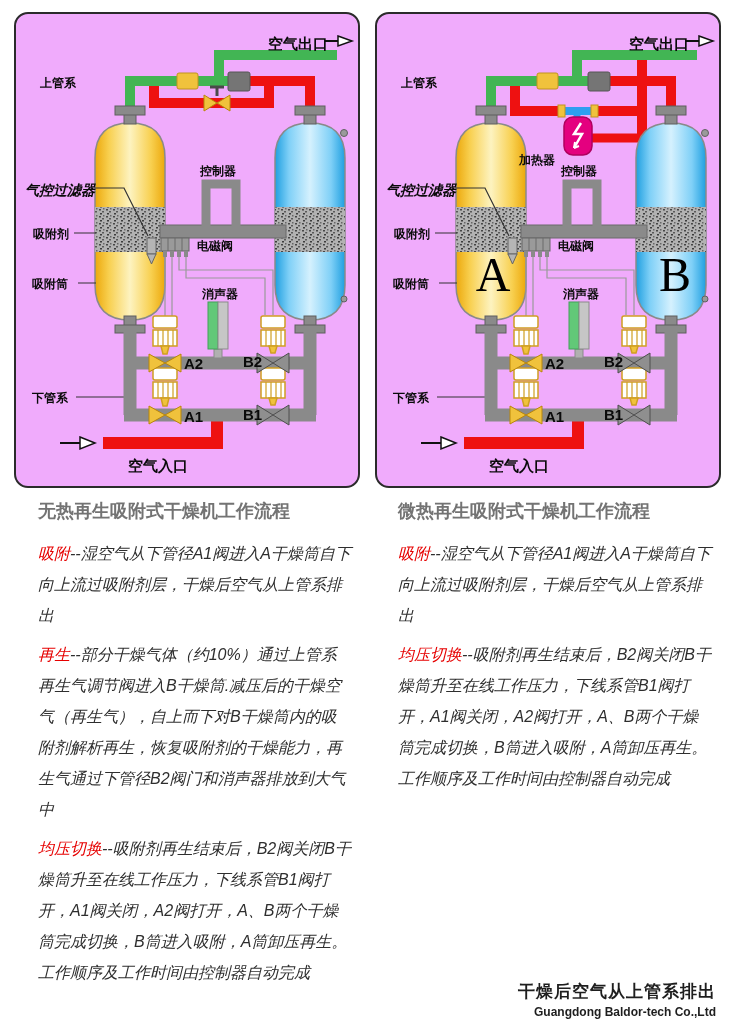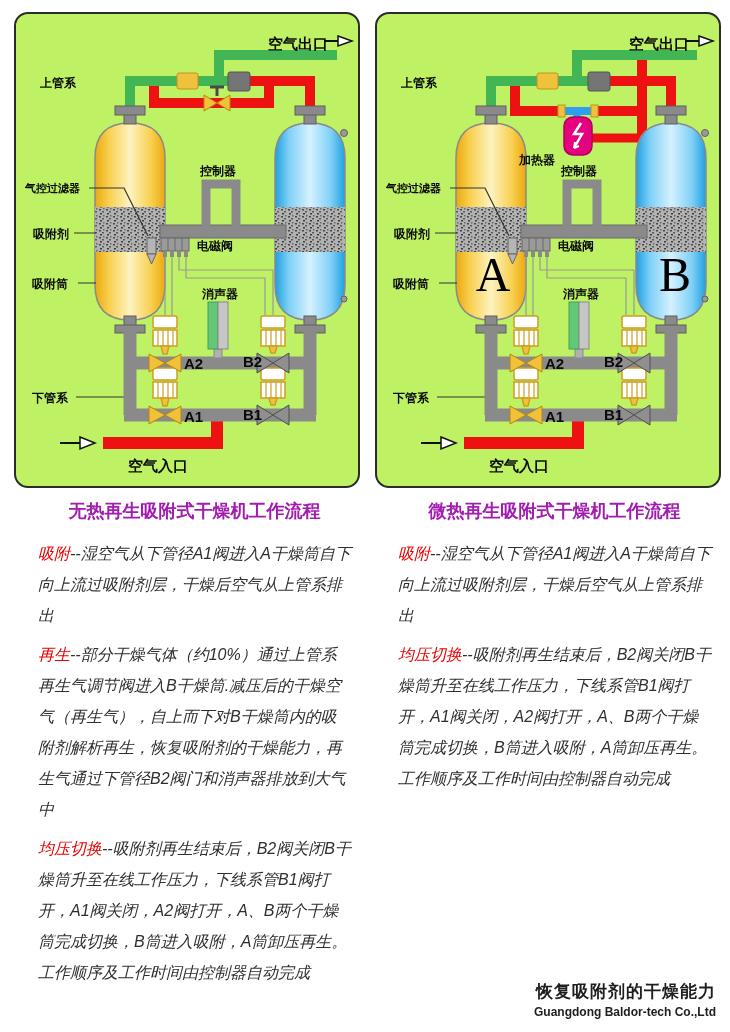--- a/index.html
+++ b/index.html
@@ -1,28 +1,28 @@
 <!DOCTYPE html>
 <html><head>
 <meta charset="utf-8">
 <style>
   html,body{margin:0;padding:0;background:#fff;}
   .page{position:relative;width:730px;height:1032px;background:#ffffff;
         font-family:"Liberation Sans",sans-serif;overflow:hidden;}
   .panel{position:absolute;top:12px;width:346px;height:476px;box-sizing:border-box;
-         border:2px solid #2b2b2b;border-radius:14px;background:#bef264;}
+         border:2px solid #2b2b2b;border-radius:14px;background:#f0abfc;}
   .panel svg{position:absolute;left:-2px;top:-2px;}
   .dlabel{position:absolute;font-weight:bold;font-size:12px;color:#0a0a0a;
           white-space:nowrap;line-height:1;}
-  .dlabel.sm{font-size:11px;}
+  .dlabel.sm{font-size:14px;font-style:italic;}
   .dlabel.vlabel{font-size:15px;}
   .tletter{position:absolute;font-family:"Liberation Serif",serif;font-size:48px;
            line-height:1;color:#000;}
   .col{position:absolute;top:500px;width:313px;}
-  .col h3{margin:0 0 16px 0;font-size:18px;line-height:22px;text-align:center;color:#a21caf;}
+  .col h3{margin:0 0 16px 0;font-size:18px;line-height:22px;text-align:left;color:#737373;}
   .col p{margin:0 0 8px 0;font-size:16px;line-height:31px;color:#2e2e2e;font-style:italic;}
   .col p .lead{color:#e60000;}
   .footer{position:absolute;right:14px;top:980px;text-align:right;color:#1e1e1e;}
   .footer .cn{font-size:17px;font-weight:bold;letter-spacing:1px;}
   .footer .en{font-size:12px;font-weight:bold;margin-top:2px;}
   
   .pg{stroke:#42b554;stroke-width:10;fill:none;}
   .pr{stroke:#ee1111;stroke-width:10;fill:none;}
   .pr2{stroke:#ee1111;stroke-width:12;fill:none;}
   .pr9{stroke:#ee1111;stroke-width:9;fill:none;}
@@ -380,17 +380,17 @@
     <p><span class="lead">均压切换</span><span>--吸附剂再生结束后，B2阀关闭B干燥筒升至在线工作压力，下线系管B1阀打开，A1阀关闭，A2阀打开，A、B两个干燥筒完成切换，B筒进入吸附，A筒卸压再生。工作顺序及工作时间由控制器自动完成</span></p>
   </div>
 
   <div class="col" style="left:398px">
     <h3>微热再生吸附式干燥机工作流程</h3>
     <p><span class="lead">吸附</span><span>--湿空气从下管径A1阀进入A干燥筒自下向上流过吸附剂层，干燥后空气从上管系排出</span></p>
     <p><span class="lead">均压切换</span><span>--吸附剂再生结束后，B2阀关闭B干燥筒升至在线工作压力，下线系管B1阀打开，A1阀关闭，A2阀打开，A、B两个干燥筒完成切换，B筒进入吸附，A筒卸压再生。工作顺序及工作时间由控制器自动完成</span></p>
   </div>
 
   <div class="footer">
-    <div class="cn">恢复吸附剂的干燥能力</div>
+    <div class="cn">干燥后空气从上管系排出</div>
     <div class="en">Guangdong Baldor-tech Co.,Ltd</div>
   </div>
 
 </div>
 
 </body></html>

